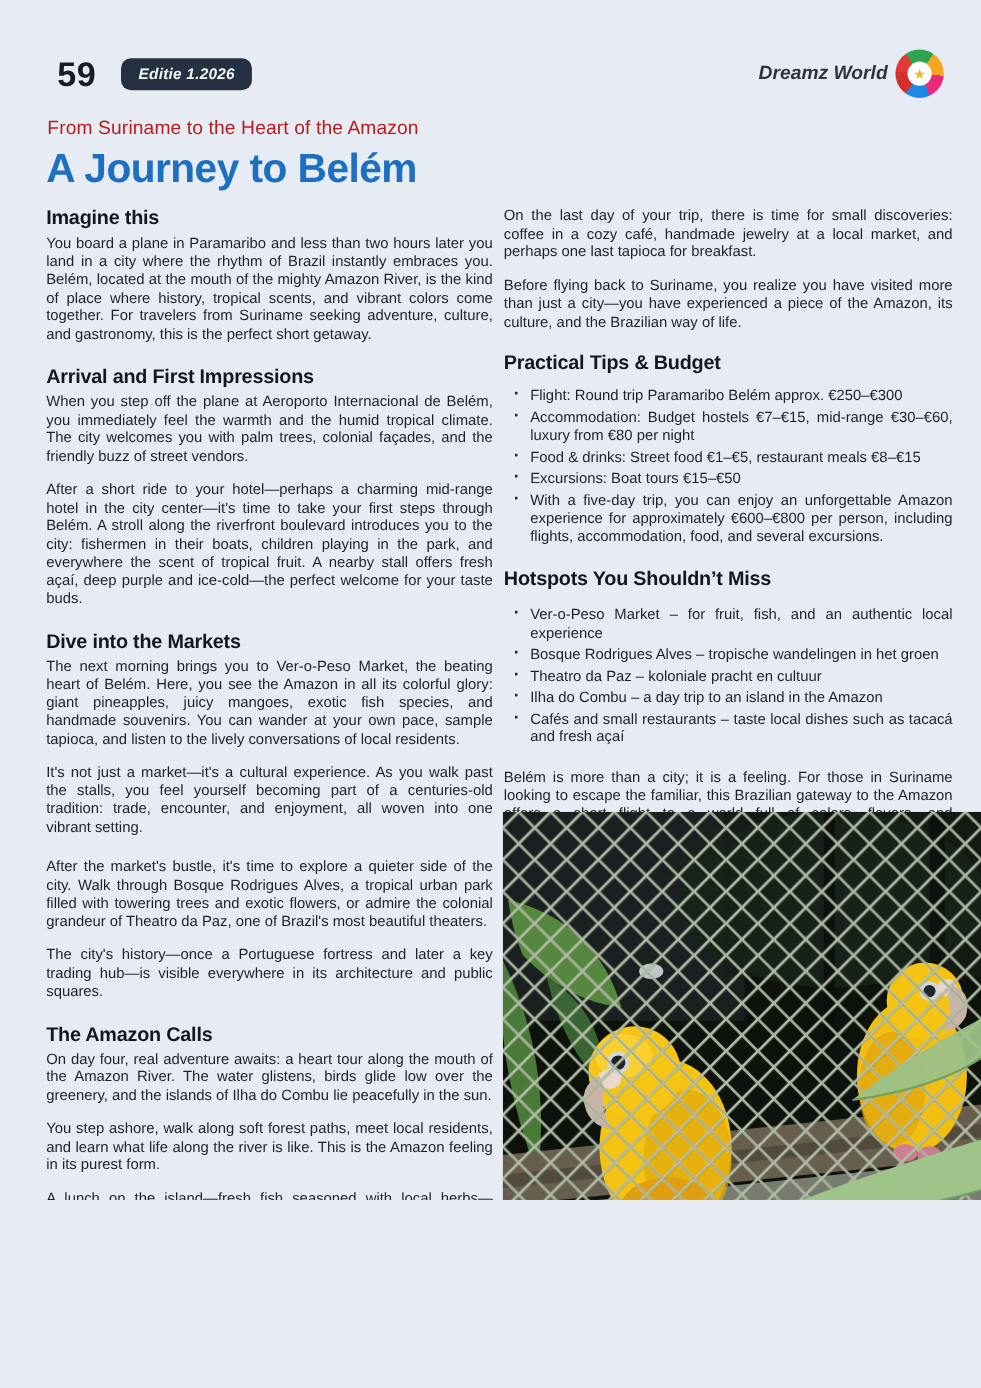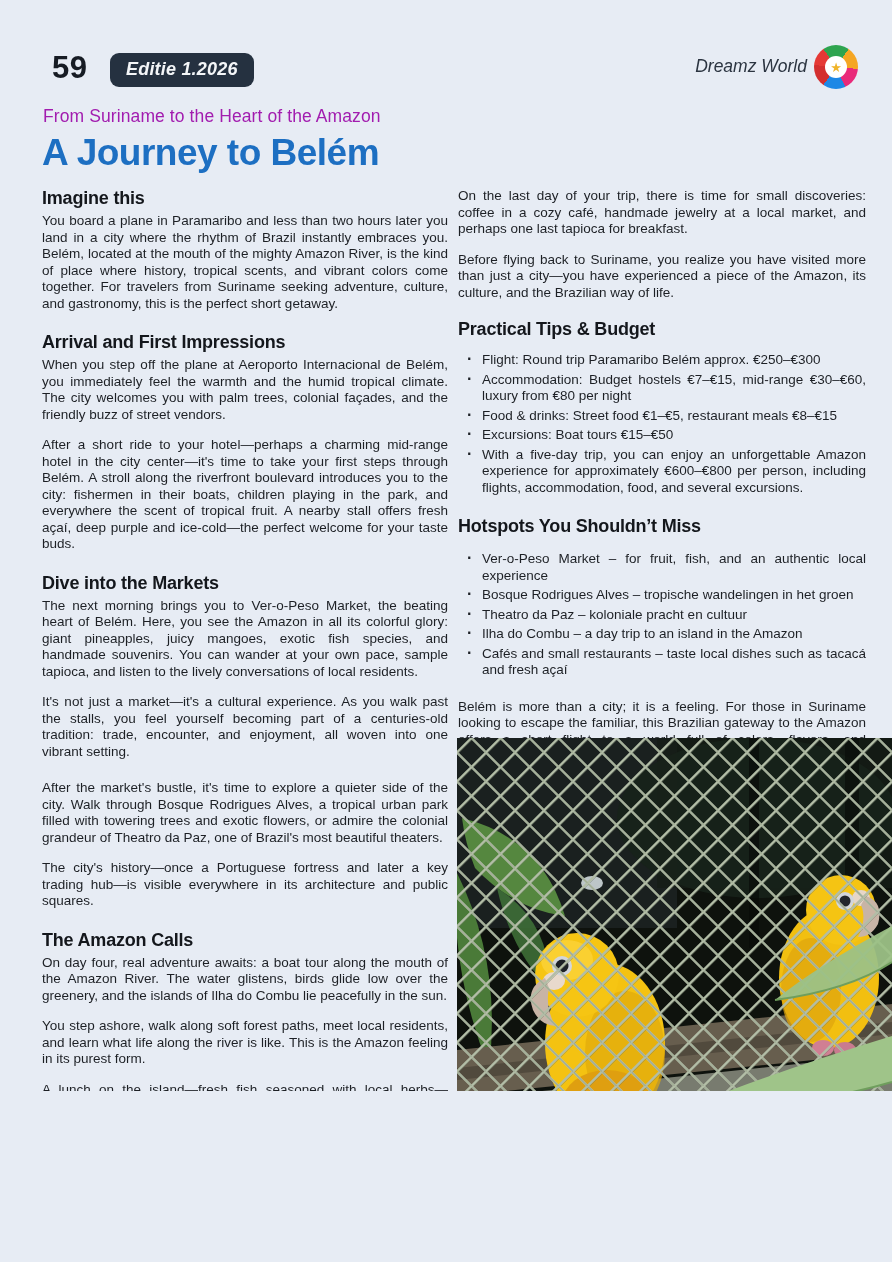--- a/index.html
+++ b/index.html
@@ -17,43 +17,43 @@
     overflow:hidden;
   }
   
   .page-number{
     position:absolute; left:52px; top:50px;
     font-size:31px; font-weight:800; color:#171c24; letter-spacing:0.5px;
   }
   .edition-badge{
     position:absolute; left:110px; top:53px;
     background:#253140; color:#f4f6f8;
-    font-size:18px; font-weight:700; font-style:italic;
+    font-size:14px; font-weight:700; font-style:italic;
     padding:6px 16px 7px; border-radius:9px; letter-spacing:0.2px;
   }
   .brand{
     position:absolute; right:85px; top:56px;
-    font-size:17.5px; font-weight:400; font-style:italic; color:#2b3440;
+    font-size:17.5px; font-weight:700; font-style:italic; color:#2b3440;
   }
   .brand-logo{
     position:absolute; right:34px; top:45px;
     width:44px; height:44px; border-radius:50%;
     background:conic-gradient(#2ea44f 0 35deg,#f5a623 35deg 95deg,#e92a7a 95deg 155deg,#1e88e5 155deg 215deg,#d32f2f 215deg 275deg,#e53935 275deg 325deg,#2ea44f 325deg 360deg);
     display:flex; align-items:center; justify-content:center;
   }
   .brand-logo .logo-core{
     width:22px; height:22px; border-radius:50%;
     background:#ffffff;
     display:flex; align-items:center; justify-content:center;
     font-size:13px; color:#f0b429; line-height:1;
   }
   
   .kicker{
     position:absolute; left:43px; top:106px;
-    font-size:17.5px; color:#a21caf; letter-spacing:0.1px;
+    font-size:17.5px; color:#b91c1c; letter-spacing:0.1px;
   }
   .article-title{
     position:absolute; left:42px; top:132px;
     font-size:37px; font-weight:800; color:#1d6fc2; letter-spacing:-0.5px;
   }
   
   .col{ position:absolute; top:188px; }
   .col-left{ left:42px; width:406px; }
   .col-right{ left:458px; width:408px; }
   .section{ margin-bottom:20px; }
@@ -112,21 +112,21 @@
       <h2>Dive into the Markets</h2>
       <p class="body">The next morning brings you to Ver-o-Peso Market, the beating heart of Belém. Here, you see the Amazon in all its colorful glory: giant pineapples, juicy mangoes, exotic fish species, and handmade souvenirs. You can wander at your own pace, sample tapioca, and listen to the lively conversations of local residents.</p>
       <p class="body">It's not just a market—it's a cultural experience. As you walk past the stalls, you feel yourself becoming part of a centuries-old tradition: trade, encounter, and enjoyment, all woven into one vibrant setting.</p>
     </div>
     <div class="section">
       <p class="body">After the market's bustle, it's time to explore a quieter side of the city. Walk through Bosque Rodrigues Alves, a tropical urban park filled with towering trees and exotic flowers, or admire the colonial grandeur of Theatro da Paz, one of Brazil's most beautiful theaters.</p>
       <p class="body">The city's history—once a Portuguese fortress and later a key trading hub—is visible everywhere in its architecture and public squares.</p>
     </div>
     <div class="section">
       <h2>The Amazon Calls</h2>
-      <p class="body">On day four, real adventure awaits: a boat tour along the mouth of the Amazon River. The water glistens, birds glide low over the greenery, and the islands of Ilha do Combu lie peacefully in the sun.</p>
+      <p class="body">On day four, real adventure awaits: a heart tour along the mouth of the Amazon River. The water glistens, birds glide low over the greenery, and the islands of Ilha do Combu lie peacefully in the sun.</p>
       <p class="body">You step ashore, walk along soft forest paths, meet local residents, and learn what life along the river is like. This is the Amazon feeling in its purest form.</p>
       <p class="body">A lunch on the island—fresh fish seasoned with local herbs—completes the experience. It's one of those days you will never forget: a seamless blend of nature, culture, and tranquility.</p>
     </div>
     <div class="section">
       <h2>Final Discoveries and Souvenirs</h2>
     </div>
   </div>
 
   <div class="col col-right">
     <p class="body">On the last day of your trip, there is time for small discoveries: coffee in a cozy café, handmade jewelry at a local market, and perhaps one last tapioca for breakfast.</p>

